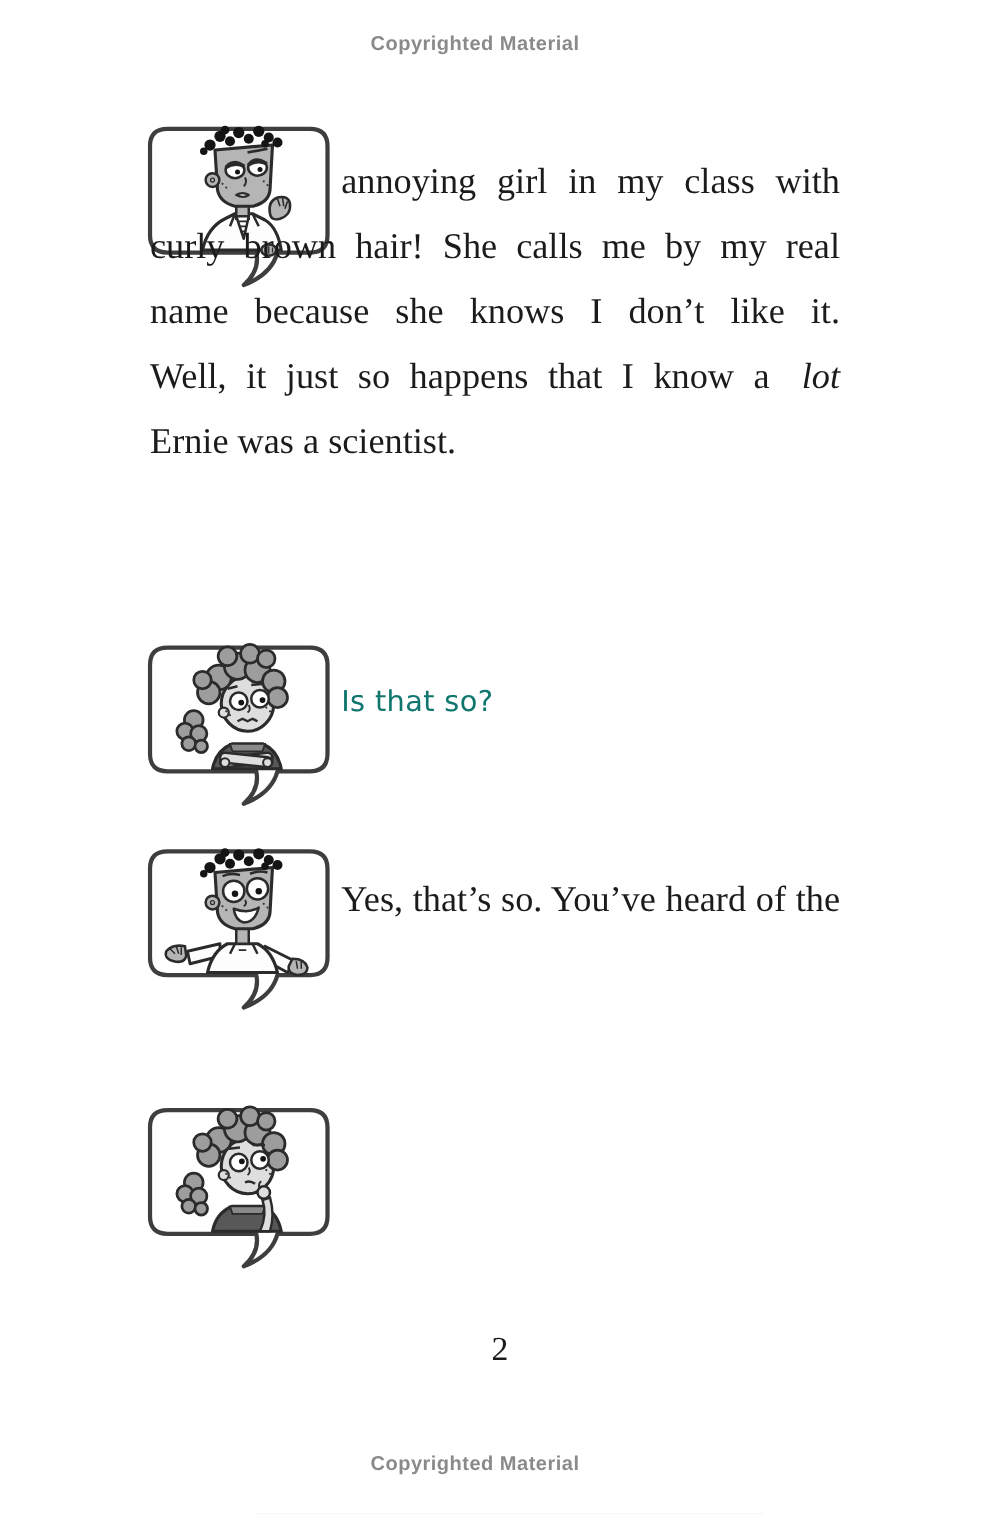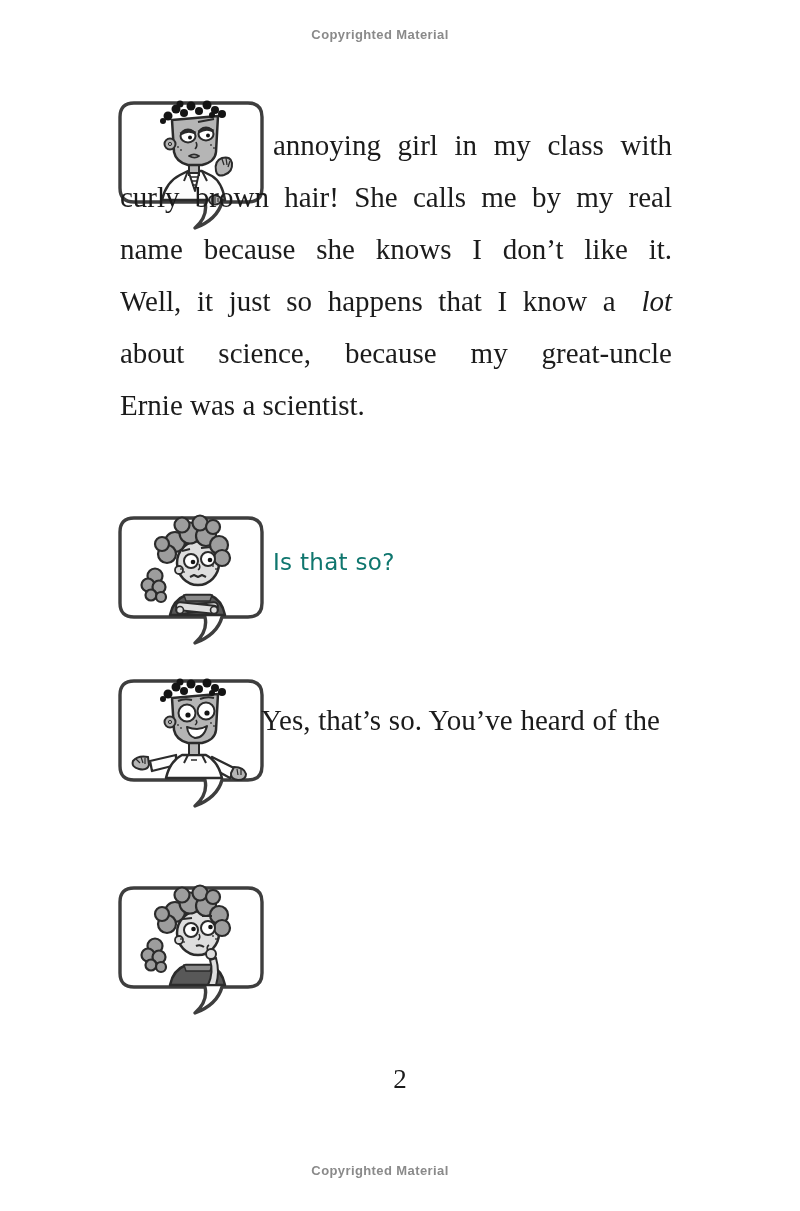--- a/index.html
+++ b/index.html
@@ -1,35 +1,35 @@
 <!DOCTYPE html>
 <html><head>
 <meta charset="utf-8">
 <style>
   html,body{margin:0;padding:0;background:#e9e9e9;}
   .page{position:relative;width:800px;height:1211px;margin:0 auto;background:#ffffff;overflow:hidden;
         font-family:"Liberation Serif",serif;color:#1c1c1c;}
   .notice{position:absolute;left:0;width:760px;text-align:center;
-          font-family:"Liberation Sans",sans-serif;font-weight:bold;font-size:13px;
+          font-family:"Liberation Sans",sans-serif;font-weight:bold;font-size:16px;
           color:#8a8a8a;letter-spacing:.4px;}
   .notice.top{top:27px;}
   .notice.bottom{top:1163px;}
 
   .bubble-svg{position:absolute;}
   .bsvg1{left:118px;top:99px;}
   .bsvg2{left:118px;top:514px;}
   .bsvg3{left:118px;top:677px;}
   .bsvg4{left:118px;top:884px;}
 
   .dialogue{position:absolute;}
   .serif-d{font-family:"Liberation Serif",serif;font-size:29px;color:#1b1b1b;}
   .hand-d{font-family:"DejaVu Sans",sans-serif;font-size:23px;color:#0f766e;letter-spacing:.3px;}
   .d1{left:120px;top:119px;width:552px;}
   .d2{left:273px;top:536px;width:420px;}
-  .d3{left:108px;top:694px;width:552px;}
+  .d3{left:120px;top:694px;width:552px;}
   .d4{left:273px;top:904px;width:420px;}
   .line{height:52px;line-height:52px;white-space:nowrap;}
   .line.j{text-align:justify;text-align-last:justify;text-justify:inter-word;}
   .line.indent{margin-left:153px;}
   .it{font-style:italic;margin-left:10px;}
 
   .pagenum{position:absolute;left:0;top:1064px;width:800px;text-align:center;
            font-size:27px;color:#1b1b1b;}
 </style>
 </head>
@@ -216,21 +216,20 @@
       <circle cx="93" cy="70" r="5" fill="#dedede" stroke="#2b2b2b" stroke-width="2"></circle>
       <path d="M90 67 Q88 63 91 61" stroke="#2b2b2b" stroke-width="1.6" fill="none"></path>
     </g>
   </svg>
 
   <div class="dialogue serif-d d1">
       <div class="line j indent"><span>annoying girl in my class with</span></div>
       <div class="line j"><span>curly brown hair! She calls me by my real</span></div>
       <div class="line j"><span>name because she knows I don’t like it.</span></div>
       <div class="line j"><span>Well, it just so happens that I know a </span><span class="it">lot</span></div>
-      <div class="line j"><span>about science, because my great-uncle</span></div>
       <div class="line"><span>Ernie was a scientist.</span></div>
     </div>
   <div class="dialogue hand-d d2">
       <div class="line"><span>Is that so?</span></div>
     </div>
   <div class="dialogue serif-d d3">
       <div class="line j indent"><span>Yes, that’s so. You’ve heard of the</span></div>
     </div>
   <div class="dialogue hand-d d4">
     </div>

